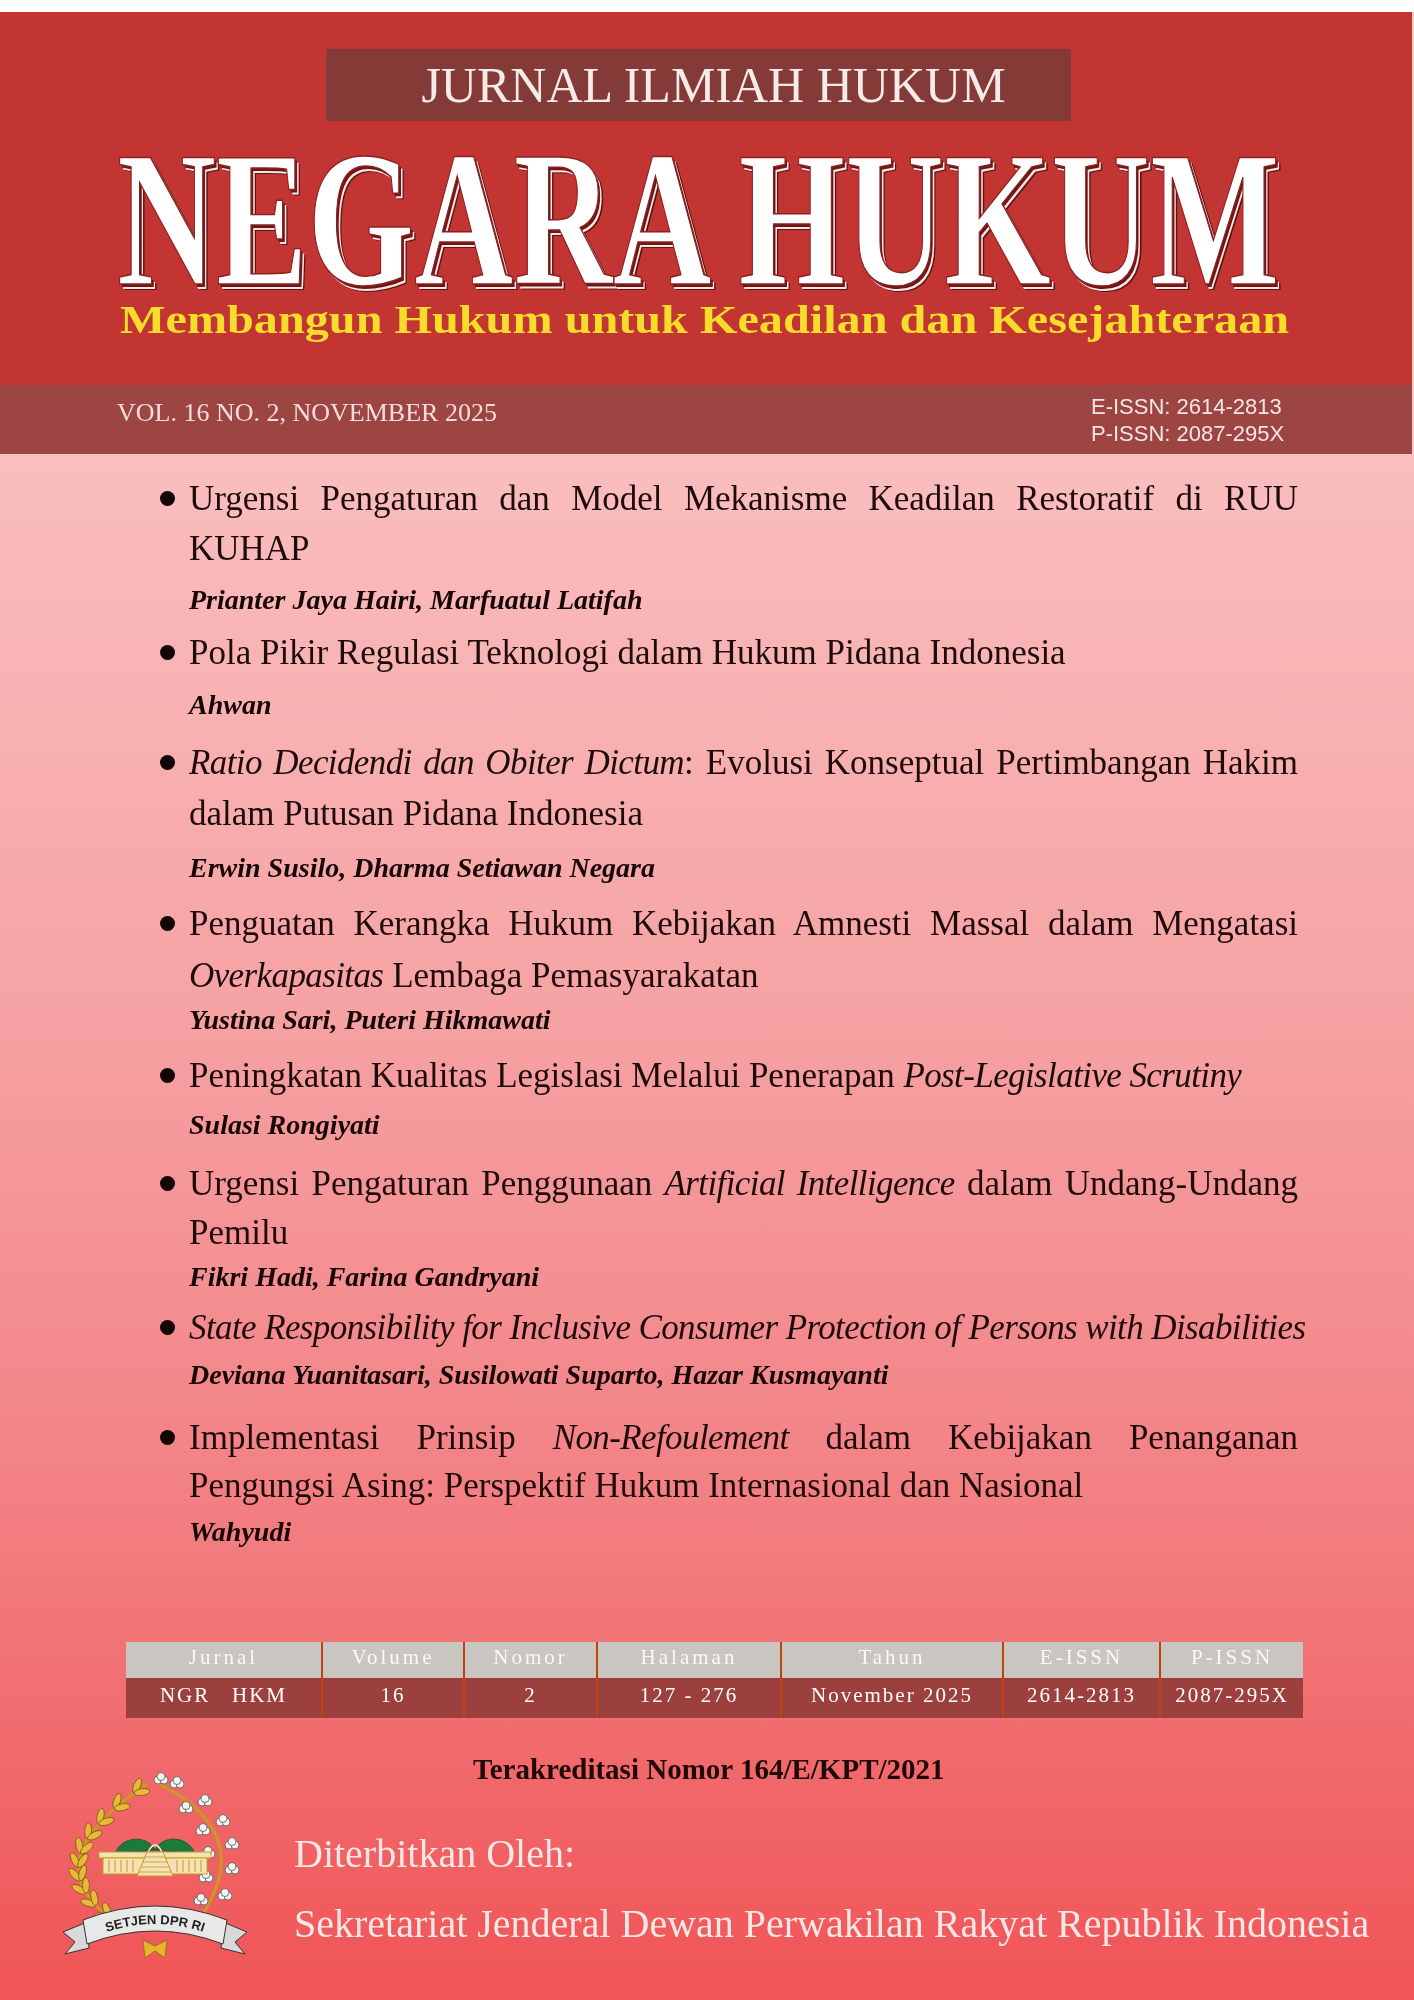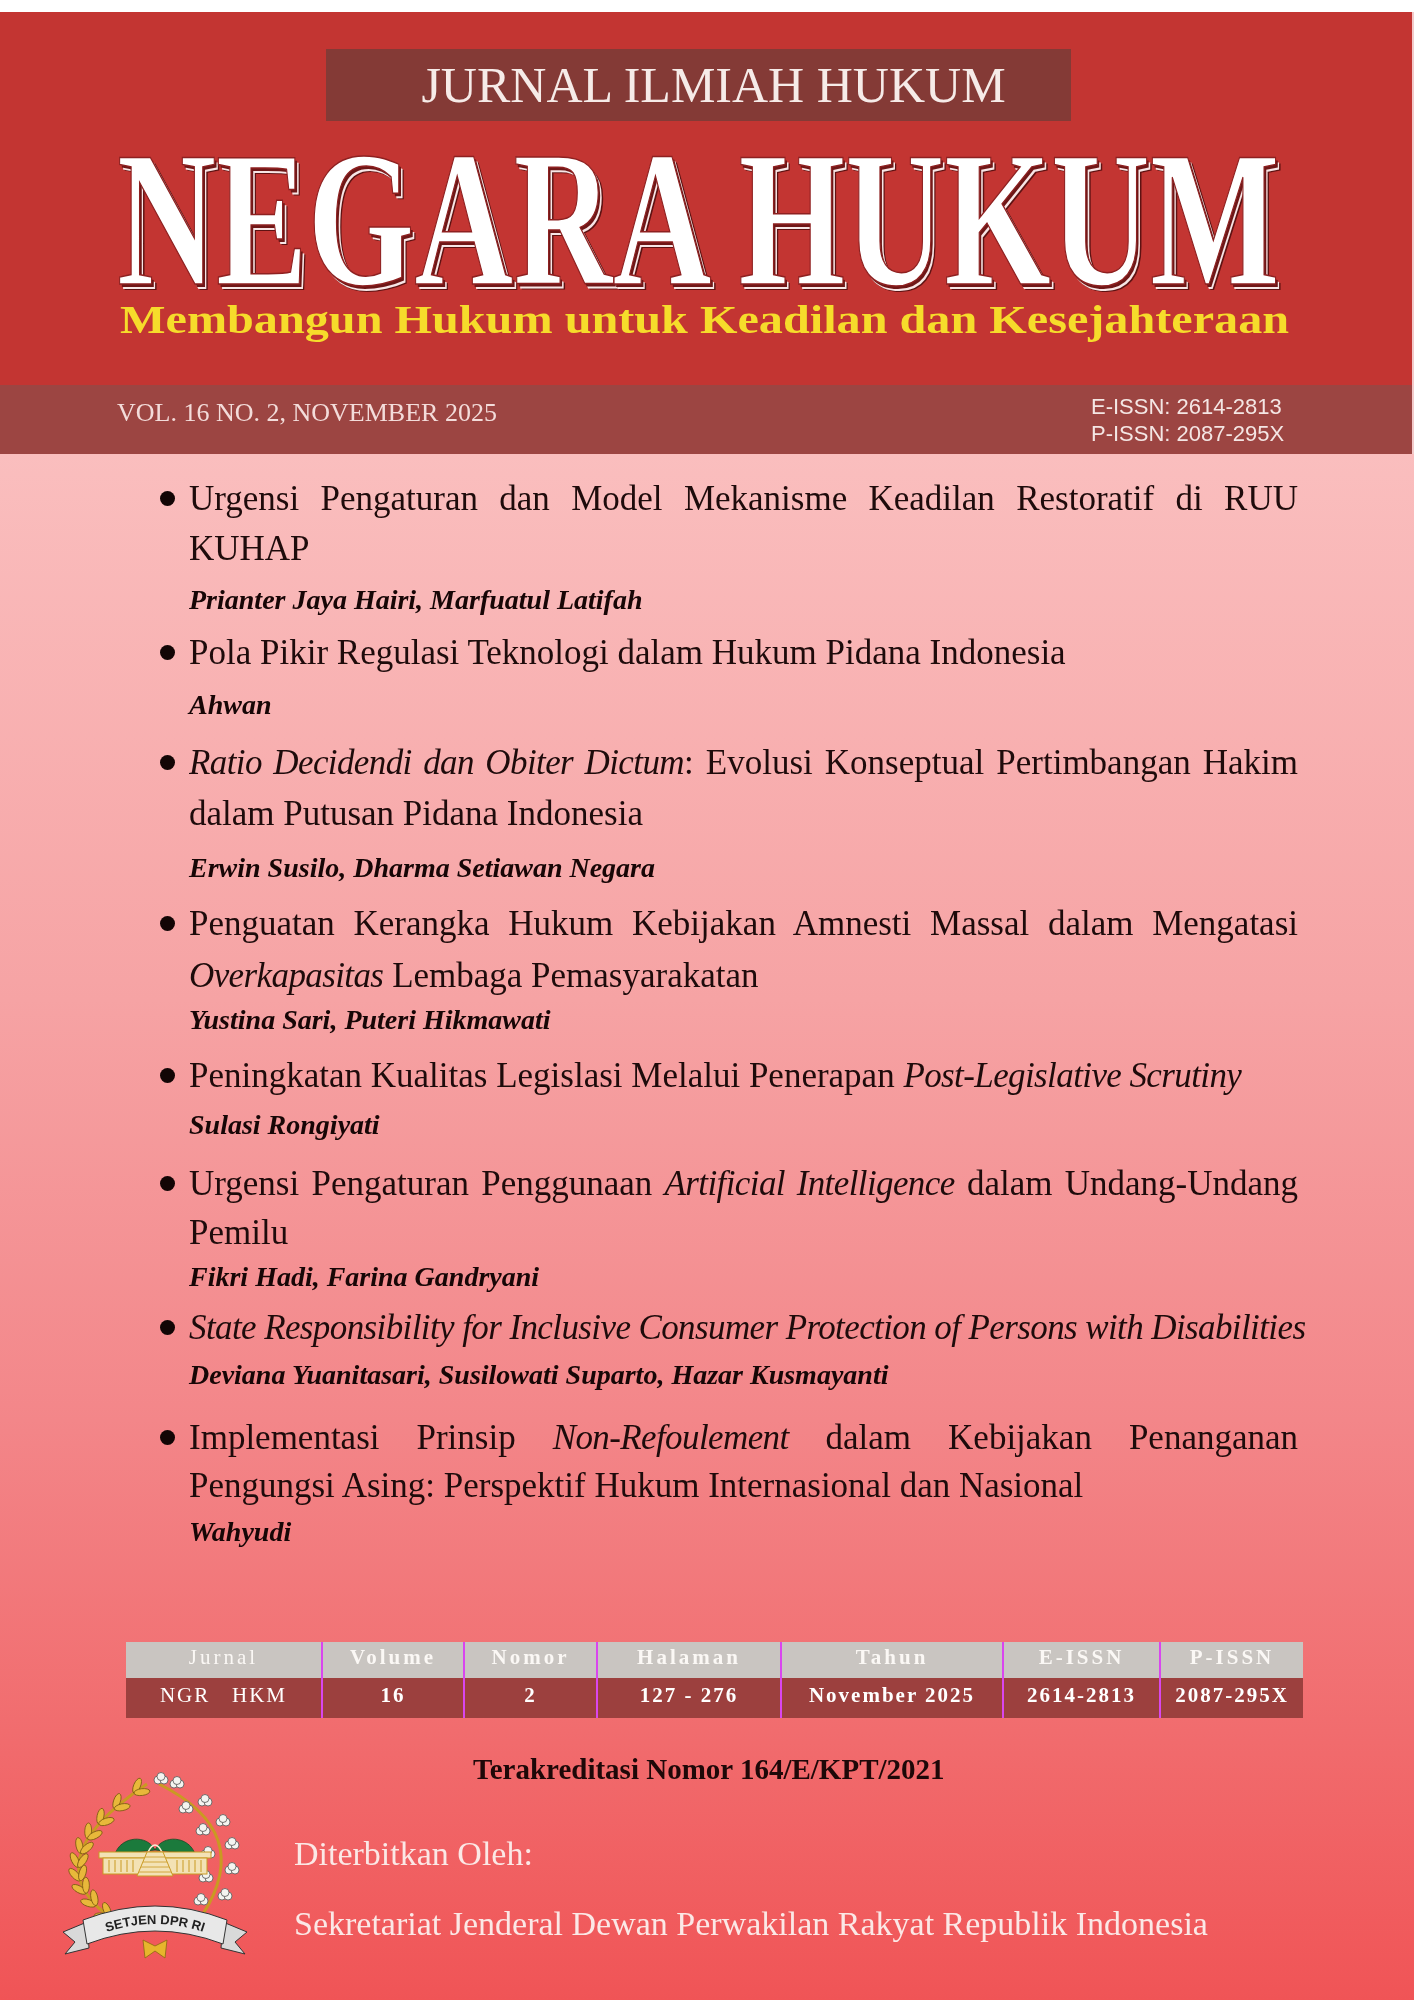--- a/index.html
+++ b/index.html
@@ -43,25 +43,25 @@
   .au { position: absolute; left: 189px; font-family: "Liberation Serif", serif; font-size: 28px; line-height: 36px;
     font-weight: bold; font-style: italic; color: #170606; white-space: nowrap; }
 
   .info-table { position: absolute; left: 126px; top: 1630px; border-collapse: collapse; table-layout: fixed; width: 1177px; padding-left: 31px; }
   .info-table th { height: 36px; background: var(--table-header, #c9c5c1); color: #fbf8f5; font-weight: normal;
     font-family: "Liberation Serif", serif; font-size: 21px; letter-spacing: 3px; padding: 0 0 6px 0;
     text-align: center; vertical-align: middle; white-space: pre; }
   .info-table td { height: 40px; background: var(--table-row, #9c403e); color: #ffffff;
     font-family: "Liberation Serif", serif; font-size: 21px; letter-spacing: 2px; padding: 0 0 6px 0;
     text-align: center; vertical-align: middle; white-space: pre; }
-  .info-table th + th, .info-table td + td { border-left: 2px solid #d946ef; font-weight: bold; }
+  .info-table th + th, .info-table td + td { border-left: 2px solid #c2410c; }
 
   .accr { position: absolute; left: 473px; top: 1743px; font-family: "Liberation Serif", serif; font-size: 29px;
     line-height: 29px; font-weight: bold; color: #1e0808; white-space: nowrap; }
-  .pub { position: absolute; left: 294px; font-family: "Liberation Serif", serif; font-size: 34px; line-height: 33px;
+  .pub { position: absolute; left: 294px; font-family: "Liberation Serif", serif; font-size: 40px; line-height: 33px;
     color: #fbe8e6; white-space: nowrap; }
   .logo { position: absolute; left: 55px; top: 1760px; width: 200px; height: 190px; }
 </style>
 </head>
 <body>
 
 <div id="page">
 
   <div class="hdr"></div>
   <div class="band"></div>

